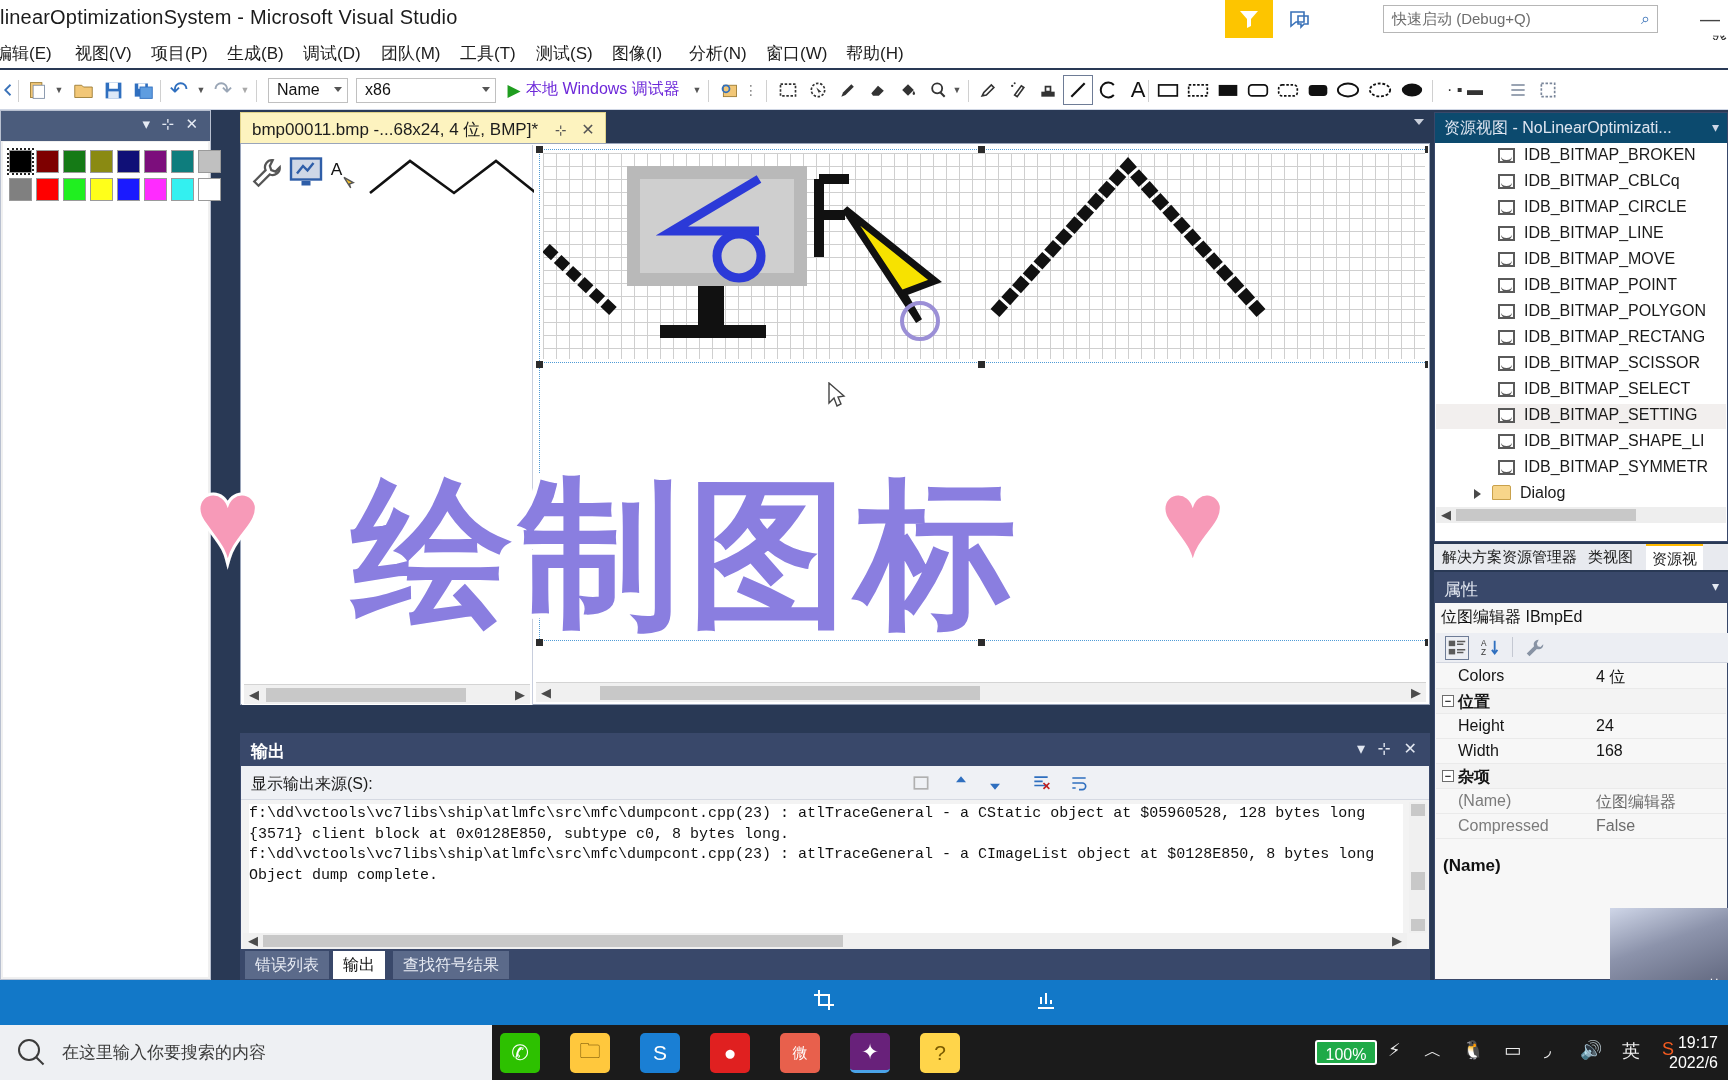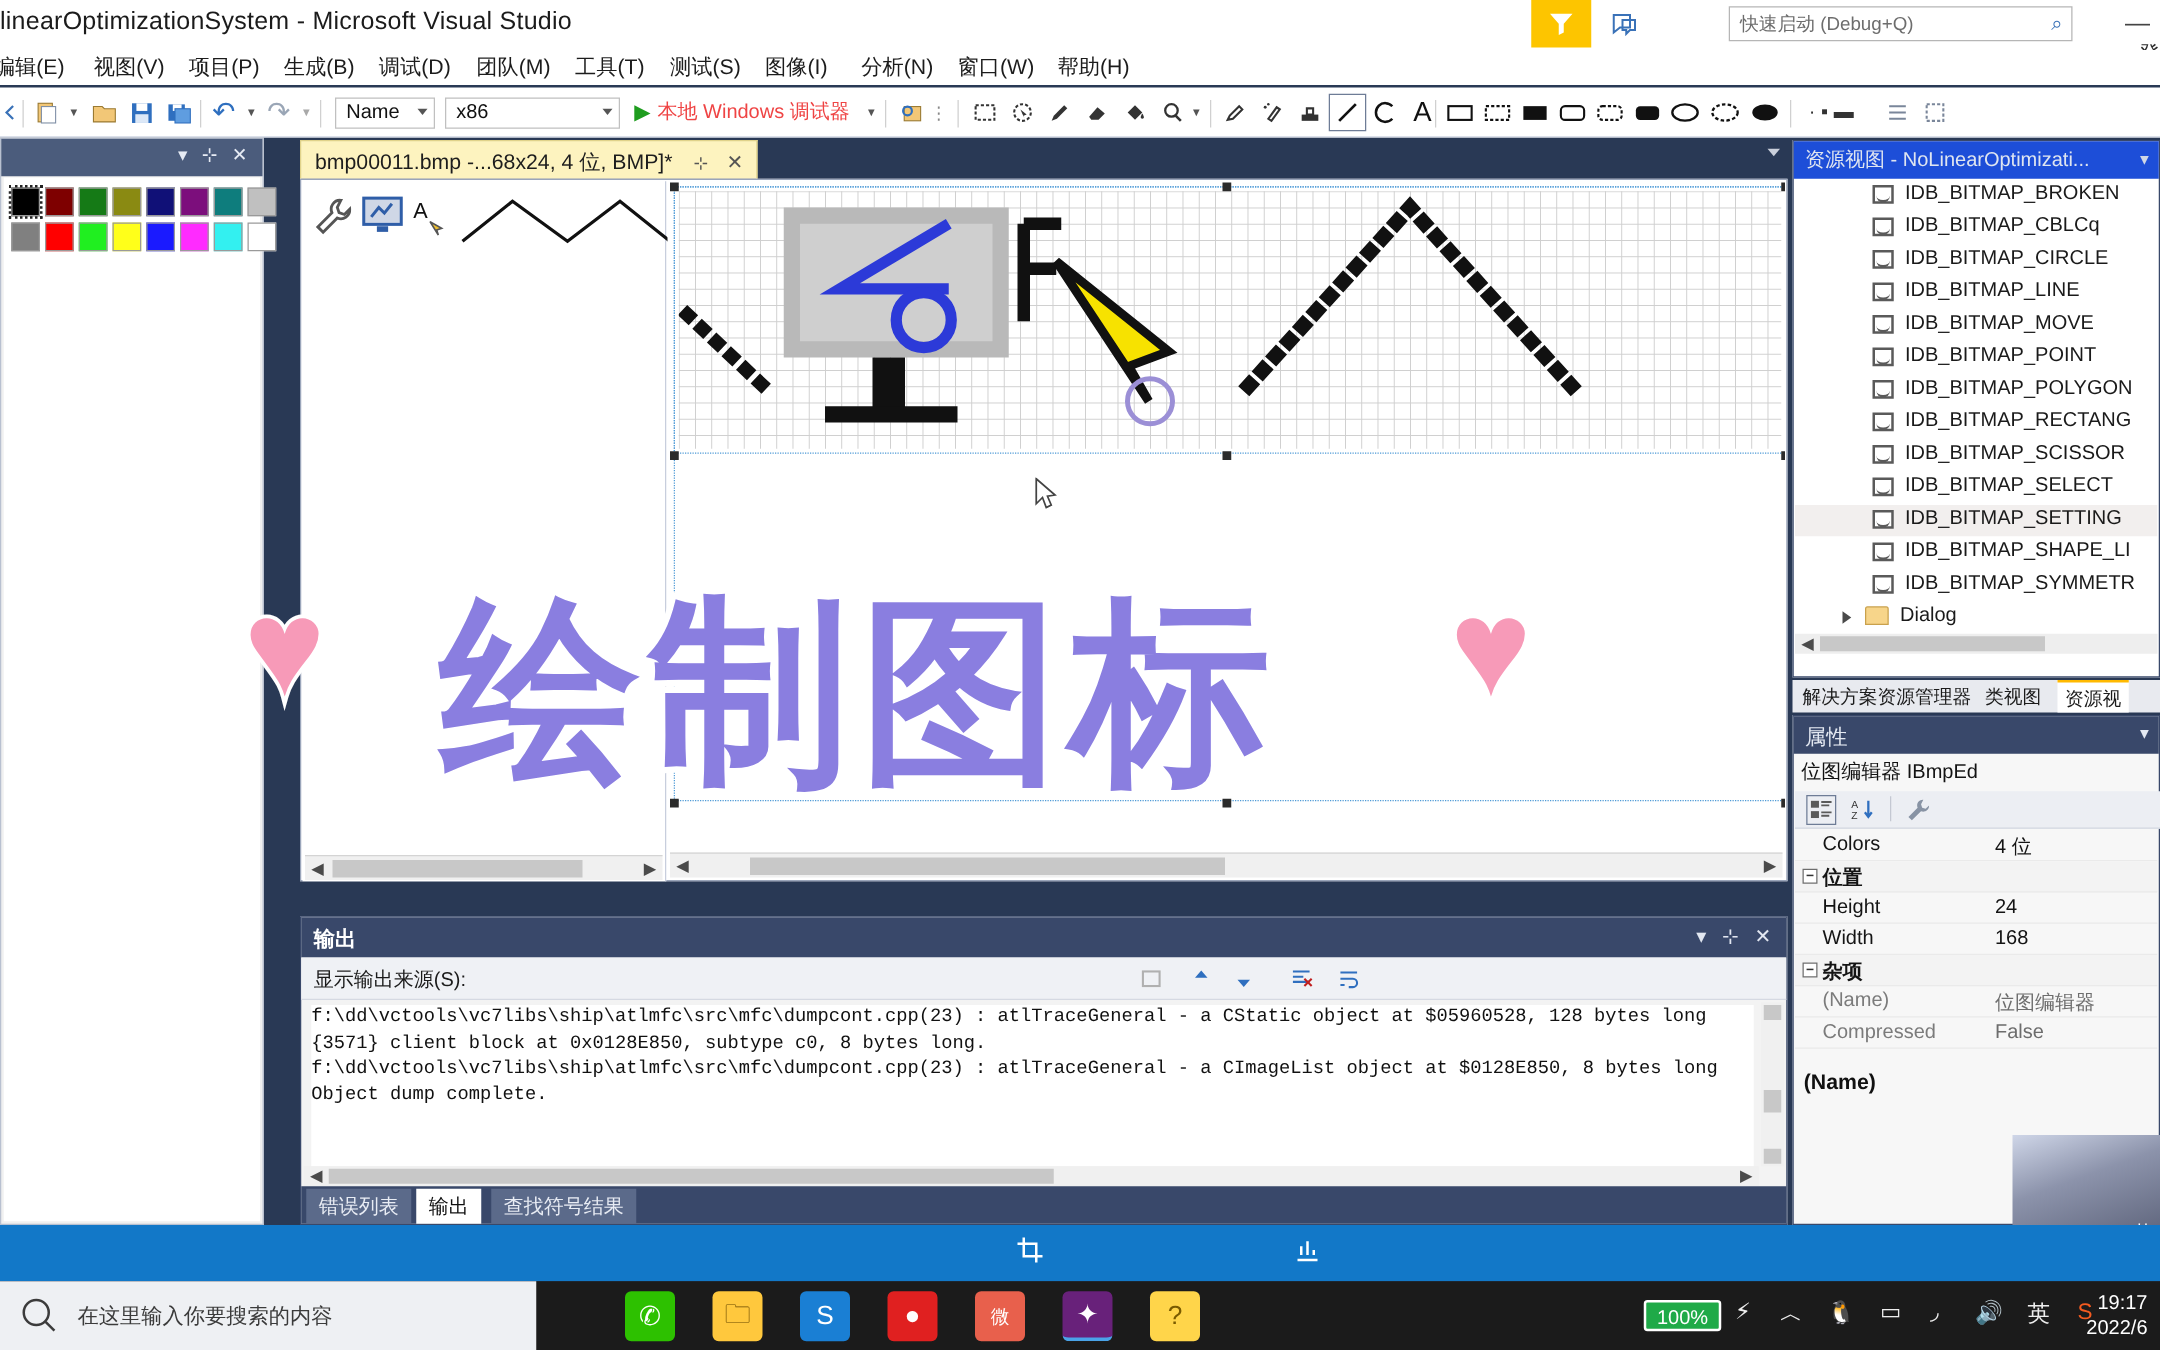--- a/index.html
+++ b/index.html
@@ -33,21 +33,21 @@
   .toolbar { position:absolute; left:0; top:70px; width:1728px; height:40px;
     background:#ffffff; border-bottom:1px solid #cfd6e4; }
   .tb-ico { position:absolute; top:6px; height:28px; display:flex;
     align-items:center; justify-content:center; }
   .combo { position:absolute; top:8px; height:25px; border:1px solid #c0c0c0;
     background:#fff; font-size:16px; color:#111; padding:2px 18px 0 8px;
     white-space:nowrap; }
   .combo .caret { position:absolute; right:5px; top:8px; width:0;height:0;
     border-left:4px solid transparent;border-right:4px solid transparent;
     border-top:5px solid #555; }
-  .dbgbtn { position:absolute; top:9px; font-size:16px; color:#ef4444; white-space:nowrap; }
+  .dbgbtn { position:absolute; top:9px; font-size:16px; color:#6d28d9; white-space:nowrap; }
   .sep { position:absolute; top:10px; width:1px; height:22px; background:#d0d0d0; }
 
   
   .colors-panel { position:absolute; left:0; top:110px; width:211px; height:870px;
     background:#f0f0f0; border:1px solid #b8c0d0; }
   .cp-head { position:absolute; left:0; top:0; width:100%; height:30px;
     background:#4b5c7c; }
   .cp-btn { position:absolute; top:4px; color:#e6ebf4; font-size:15px; }
   .cp-body { position:absolute; left:2px; top:31px; right:2px; bottom:2px;
     background:#fff; }
@@ -116,21 +116,21 @@
   .op-tabs { position:absolute; left:0; bottom:0; width:100%; height:30px;
     background:#39486a; }
   .op-tab { position:absolute; top:2px; height:28px; padding:4px 10px 0 10px;
     font-size:16px; color:#e8ecf4; background:#5b6a8a; }
   .op-tab.active { background:#ffffff; color:#101010; }
 
   
   .resview { position:absolute; left:1434px; top:112px; width:294px; height:430px;
     background:#fff; border:1px solid #39486a; }
   .rv-head { position:absolute; left:0; top:0; width:100%; height:30px;
-    background:#1d4ed8; color:#dfe5f0; }
+    background:#0c4a6e; color:#dfe5f0; }
   .rv-title { position:absolute; left:9px; top:5px; font-size:16px; white-space:nowrap; }
   .rv-caret { position:absolute; right:8px; top:6px; font-size:14px; color:#cfd7e6; }
   .rv-list { position:absolute; left:1px; top:31px; right:1px; bottom:34px;
     overflow:hidden; }
   .rv-item { position:absolute; left:0; height:25px; width:100%;
     font-size:16px; color:#1a1a1a; white-space:nowrap; }
   .rv-item.sel { background:#f2efee; }
   .rv-ico { position:absolute; left:62px; top:4px; width:17px; height:15px;
     border:2px solid #5a5a5a; background:#fff; }
   .rv-ico:after { content:""; position:absolute; left:1px; top:5px; width:11px;
@@ -187,21 +187,21 @@
     font-family:"DejaVu Sans",sans-serif; }
   .heart { position:absolute; font-size:110px; color:#f79ab8;
     -webkit-text-stroke:6px #ffffff; paint-order:stroke fill; }
 
   
   .blue-strip { position:absolute; left:0; top:980px; width:1728px; height:45px;
     background:#1278c8; }
   .bs-ico { position:absolute; top:8px; color:#fff; font-size:20px; }
   .taskbar { position:absolute; left:0; top:1025px; width:1728px; height:55px;
     background:#1b1b1b; }
-  .tb-search { position:absolute; left:0; top:0; width:429px; height:55px;
+  .tb-search { position:absolute; left:0; top:0; width:492px; height:55px;
     background:#eef0f3; }
   .tb-search .ph { position:absolute; left:62px; top:16px; font-size:17px; color:#3b3b3b; }
   .tb-search .mag { position:absolute; left:18px; top:14px; width:22px; height:22px;
     border:2px solid #3b3b3b; border-radius:50%; }
   .tb-search .mag:after { content:""; position:absolute; right:-7px; bottom:-3px;
     width:10px; height:2px; background:#3b3b3b; transform:rotate(45deg); }
   .tb-app { position:absolute; top:8px; width:40px; height:40px; border-radius:5px;
     display:flex; align-items:center; justify-content:center; font-size:21px;
     color:#fff; }
   .tb-app.active { border-bottom:3px solid #4aa3e8; }

